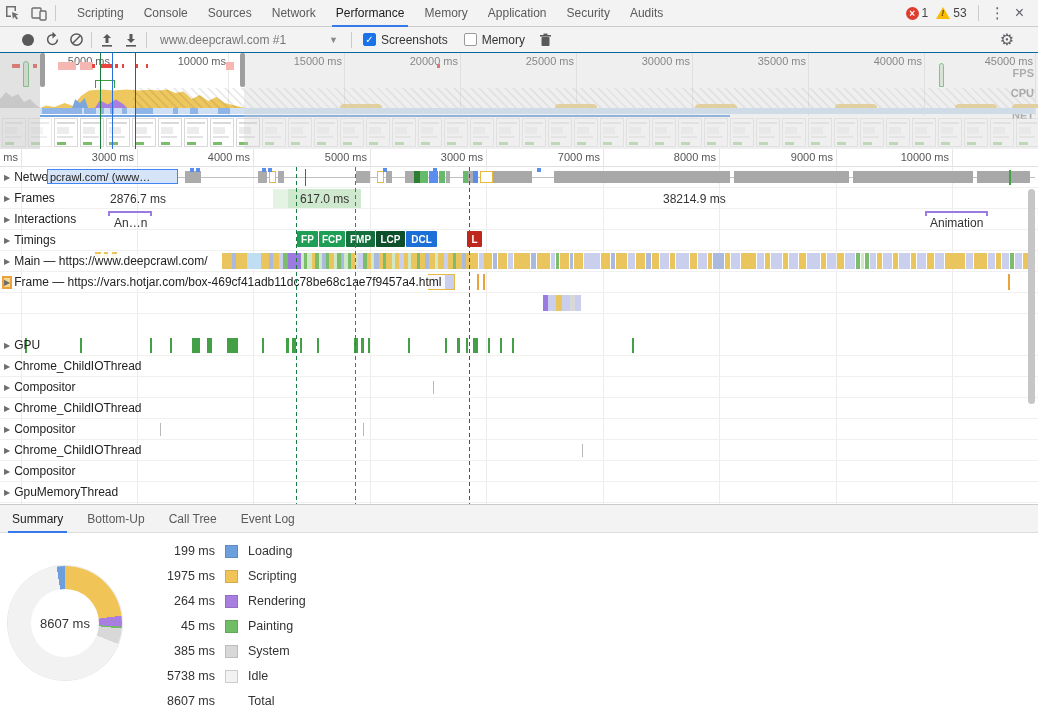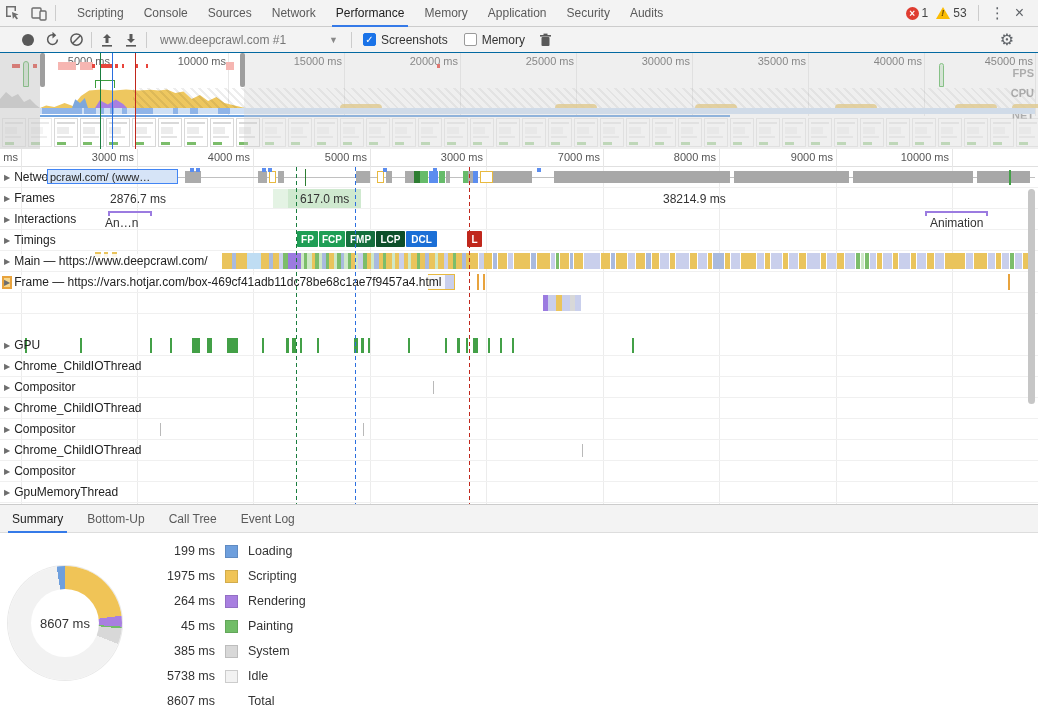--- a/index.html
+++ b/index.html
@@ -587,21 +587,21 @@
       <div class="trow" style="top: 21px;">
         <div class="fgreen" style="left: 273px; width: 15px; background: rgb(228, 243, 228);"></div>
         <div class="fgreen" style="left: 288px; width: 73px; background: rgb(207, 233, 207);"></div>
         <div class="ftext" style="left: 110px;">2876.7 ms</div>
         <div class="ftext" style="left: 300px;">617.0 ms</div>
         <div class="ftext" style="left: 663px;">38214.9 ms</div>
         <div class="tlabel"><span class="arr">▶</span><span>Frames</span></div>
       </div>
       <div class="trow" style="top: 42px;">
         <div class="bracket" style="left: 108px; width: 44px;"></div>
-        <div class="itext" style="left: 105px;">An…n</div>
+        <div class="itext" style="left: 114px;">An…n</div>
         <div class="bracket" style="left: 925px; width: 63px;"></div>
         <div class="itext" style="left: 930px;">Animation</div>
         <div class="tlabel"><span class="arr">▶</span><span>Interactions</span></div>
       </div>
       <div class="trow" style="top: 63px;">
         <div class="badge" style="left: 297px; width: 21px; background: rgb(31, 158, 85);">FP</div>
         <div class="badge" style="left: 319px; width: 26px; background: rgb(31, 158, 85);">FCP</div>
         <div class="badge" style="left: 346px; width: 29px; background: rgb(21, 111, 61);">FMP</div>
         <div class="badge" style="left: 376px; width: 29px; background: rgb(13, 79, 42);">LCP</div>
         <div class="badge" style="left: 406px; width: 31px; background: rgb(27, 111, 214);">DCL</div>

